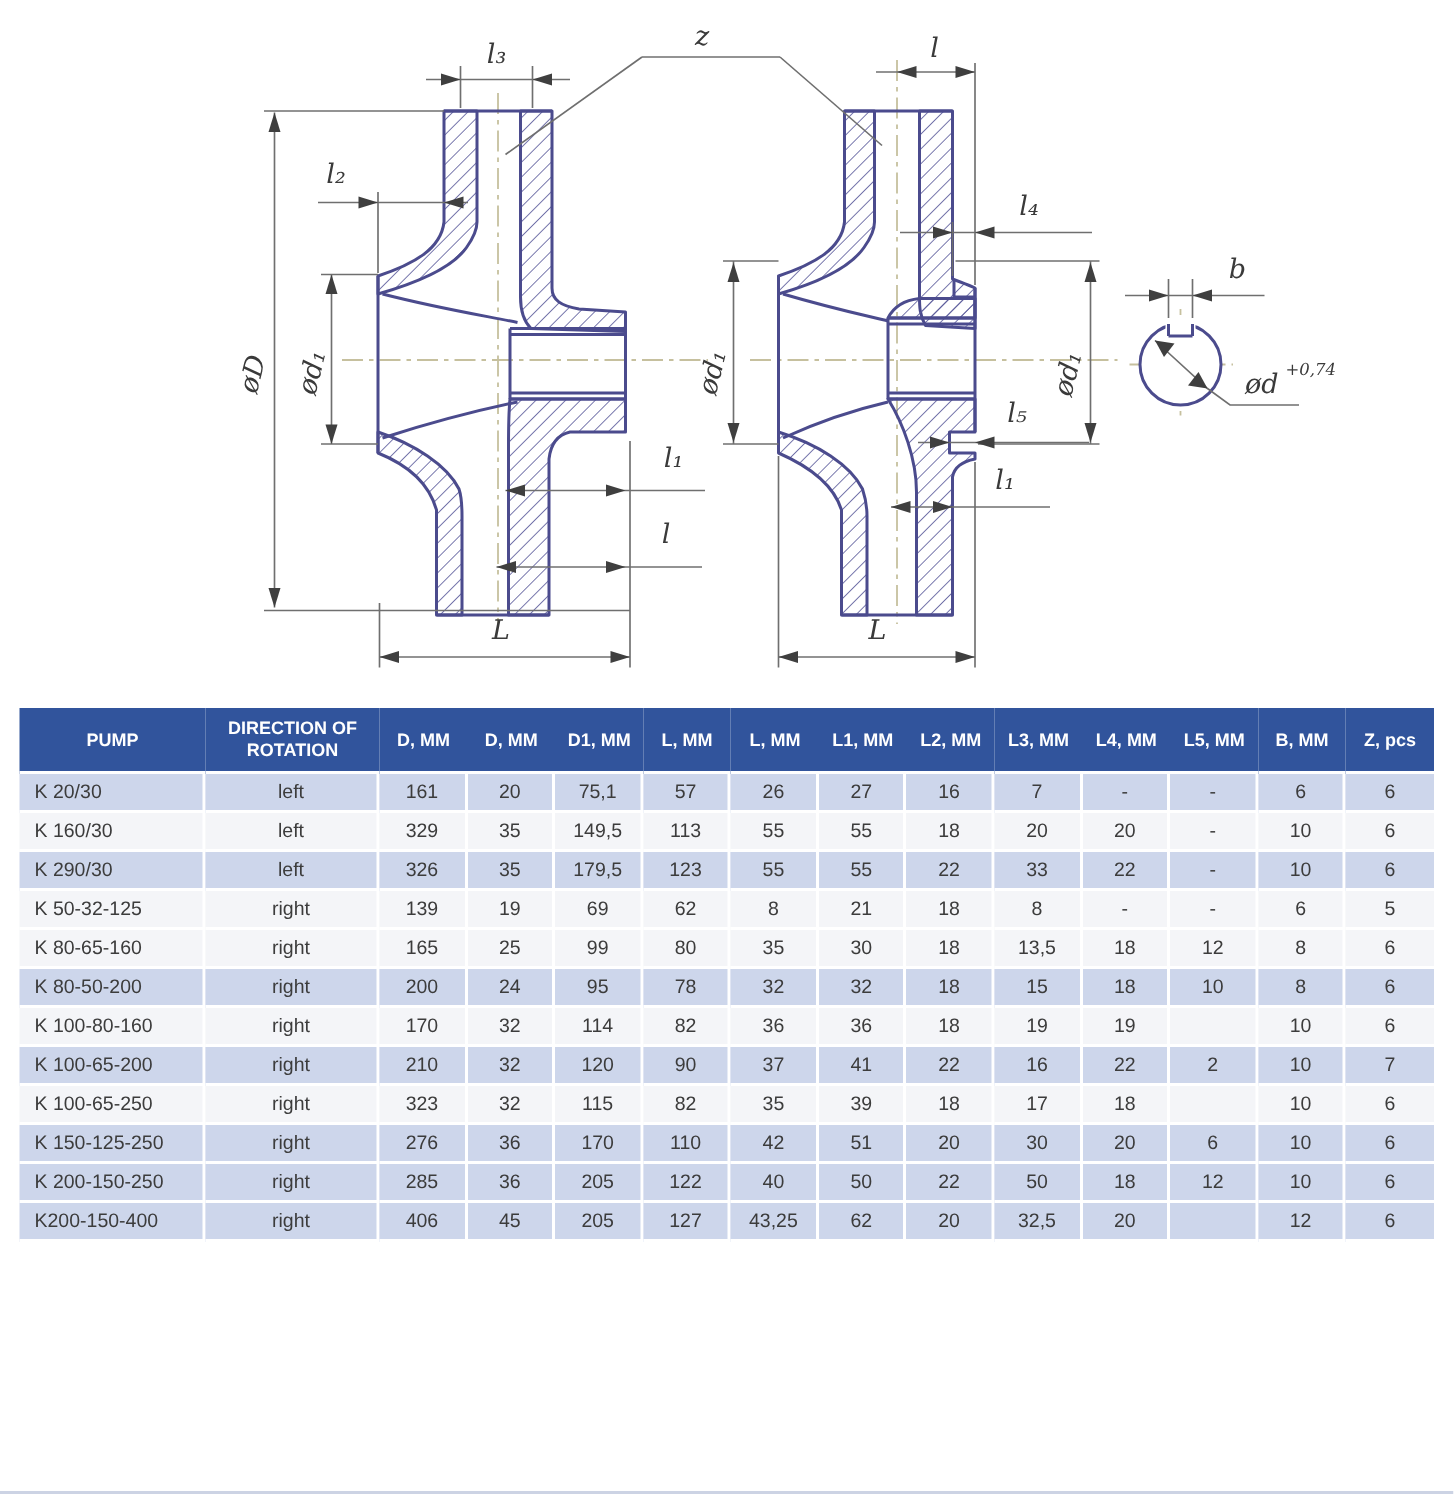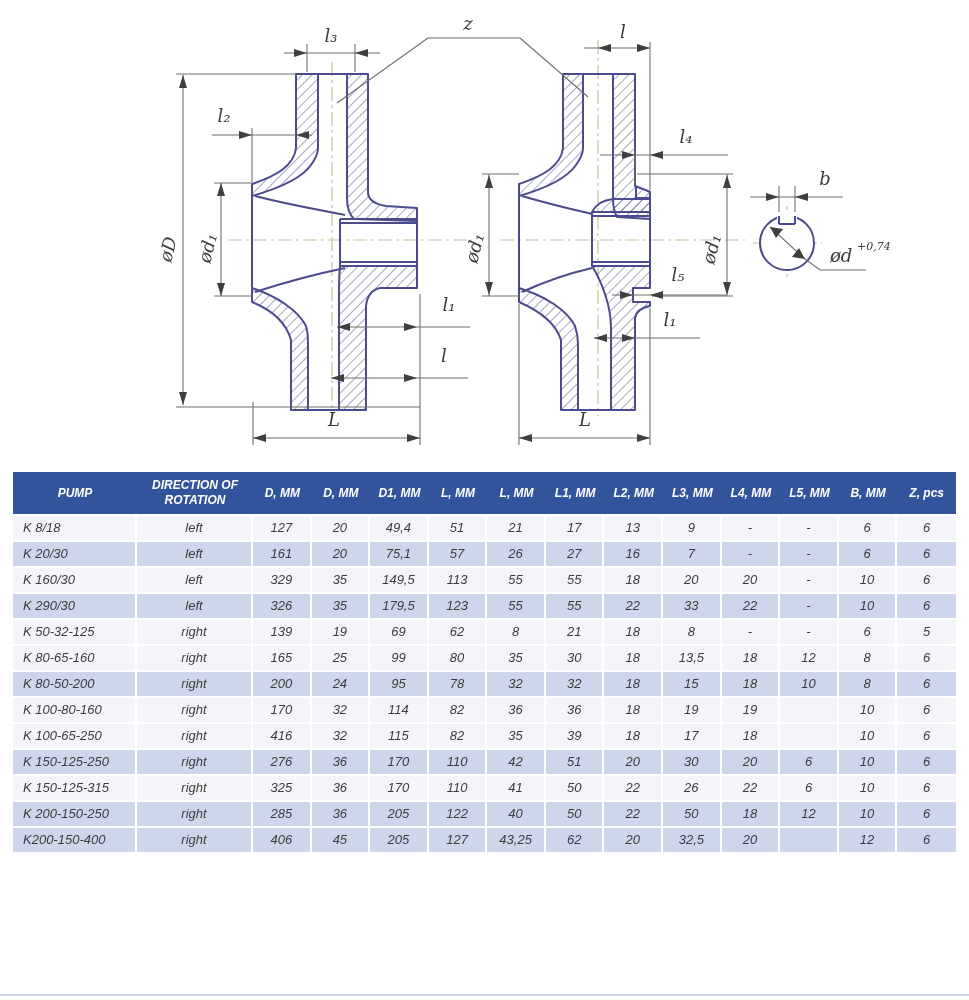--- a/index.html
+++ b/index.html
@@ -3,21 +3,21 @@
 <meta charset="utf-8">
 <style>
   html,body{margin:0;padding:0;background:#ffffff;}
   body{
     width:969px;height:1000px;position:relative;overflow:hidden;
     font-family:"Liberation Sans", sans-serif;
     --hbg:#31549c; --htx:#ffffff; --even:#cdd6eb; --odd:#f4f5f8; --ctx:#3c3c3c;
   }
   .drawing-panel{width:859px;height:470px;position:relative;}
   .table-wrap{margin:2px 13px 0 13px;}
-  table.pump{width:100%;table-layout:fixed;border-collapse:separate;border-spacing:0;font-style:italic;}
+  table.pump{width:100%;table-layout:fixed;border-collapse:separate;border-spacing:0;}
   table.pump th{
     background:var(--hbg);color:var(--htx);font-size:12px;font-weight:bold;
     padding:5px 2px;line-height:1.25;border-bottom:2px solid #fff;height:32px;
     text-align:center;vertical-align:middle;
   }
   table.pump th.col-pump{width:120px;}
   table.pump th.col-dir{width:112px;}
   table.pump td{
     font-size:13px;color:var(--ctx);text-align:center;vertical-align:middle;
     padding:4px 2px;height:16px;line-height:16px;
@@ -227,36 +227,20 @@
           <th>L1, MM</th>
           <th>L2, MM</th>
           <th>L3, MM</th>
           <th>L4, MM</th>
           <th>L5, MM</th>
           <th>B, MM</th>
           <th>Z, pcs</th>
         </tr>
       </thead>
     <tbody>
-        <tr class="odd">
-          <td class="pump-name">K 8/18</td>
-          <td>left</td>
-          <td>127</td>
-          <td>20</td>
-          <td>49,4</td>
-          <td>51</td>
-          <td>21</td>
-          <td>17</td>
-          <td>13</td>
-          <td>9</td>
-          <td>-</td>
-          <td>-</td>
-          <td>6</td>
-          <td>6</td>
-        </tr>
         <tr class="even">
           <td class="pump-name">K 20/30</td>
           <td>left</td>
           <td>161</td>
           <td>20</td>
           <td>75,1</td>
           <td>57</td>
           <td>26</td>
           <td>27</td>
           <td>16</td>
@@ -355,24 +339,40 @@
           <td>82</td>
           <td>36</td>
           <td>36</td>
           <td>18</td>
           <td>19</td>
           <td>19</td>
           <td></td>
           <td>10</td>
           <td>6</td>
         </tr>
+        <tr class="even">
+          <td class="pump-name">K 100-65-200</td>
+          <td>right</td>
+          <td>210</td>
+          <td>32</td>
+          <td>120</td>
+          <td>90</td>
+          <td>37</td>
+          <td>41</td>
+          <td>22</td>
+          <td>16</td>
+          <td>22</td>
+          <td>2</td>
+          <td>10</td>
+          <td>7</td>
+        </tr>
         <tr class="odd">
           <td class="pump-name">K 100-65-250</td>
           <td>right</td>
-          <td>416</td>
+          <td>323</td>
           <td>32</td>
           <td>115</td>
           <td>82</td>
           <td>35</td>
           <td>39</td>
           <td>18</td>
           <td>17</td>
           <td>18</td>
           <td></td>
           <td>10</td>
@@ -383,36 +383,20 @@
           <td>right</td>
           <td>276</td>
           <td>36</td>
           <td>170</td>
           <td>110</td>
           <td>42</td>
           <td>51</td>
           <td>20</td>
           <td>30</td>
           <td>20</td>
-          <td>6</td>
-          <td>10</td>
-          <td>6</td>
-        </tr>
-        <tr class="odd">
-          <td class="pump-name">K 150-125-315</td>
-          <td>right</td>
-          <td>325</td>
-          <td>36</td>
-          <td>170</td>
-          <td>110</td>
-          <td>41</td>
-          <td>50</td>
-          <td>22</td>
-          <td>26</td>
-          <td>22</td>
           <td>6</td>
           <td>10</td>
           <td>6</td>
         </tr>
         <tr class="even">
           <td class="pump-name">K 200-150-250</td>
           <td>right</td>
           <td>285</td>
           <td>36</td>
           <td>205</td>

